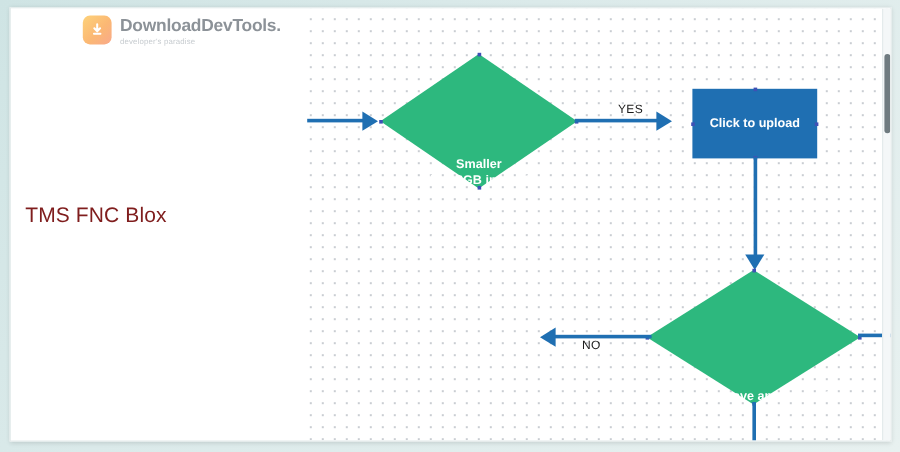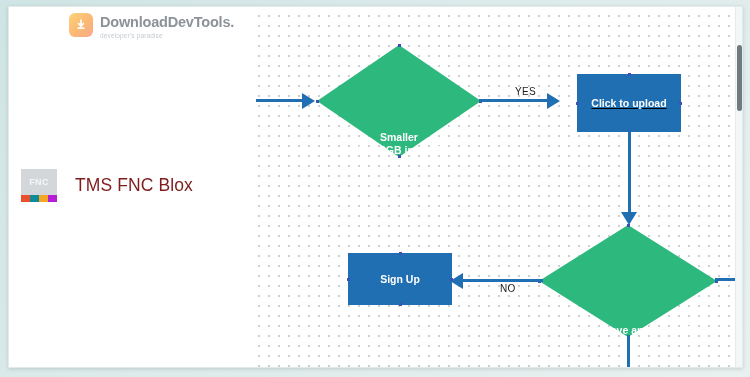--- a/index.html
+++ b/index.html
@@ -233,29 +233,20 @@
             <path d="M7 2.2 v5.4 M4.6 5.6 L7 8.1 L9.4 5.6 M4.3 10.2 h5.4" stroke="#ffffff" stroke-width="1.7" fill="none" stroke-linecap="round" stroke-linejoin="round"></path>
           </svg>
         </div>
         <div id="brand-text">
           <div id="brand-name">DownloadDevTools.</div>
           <div id="brand-tag">developer's paradise</div>
         </div>
       </div>
 
       <div id="product">
-        <div id="product-logo">
-          <div id="product-logo-top">FNC</div>
-          <div id="product-logo-bars">
-            <span style="background: rgb(232, 80, 46);"></span>
-            <span style="background: rgb(15, 138, 150);"></span>
-            <span style="background: rgb(245, 166, 35);"></span>
-            <span style="background: rgb(180, 31, 214);"></span>
-          </div>
-        </div>
         <div id="product-name">TMS FNC Blox</div>
       </div>
 
     </div>
 
     <div id="canvas">
 
       <div class="conn-h" style="left:5px; top:92px; width:48px;"></div>
       <div class="arrow-r" style="left:51px; top:85.5px;"></div>
 
@@ -266,21 +257,21 @@
         <div class="handle" style="left:81px; top:-1px;"></div>
         <div class="handle" style="left:81px; bottom:-1px;"></div>
         <div class="handle" style="left:-1px; top:55px;"></div>
         <div class="handle" style="right:-1px; top:55px;"></div>
       </div>
 
       <div class="conn-h" style="left:228px; top:92px; width:72px;"></div>
       <div class="arrow-r" style="left:296px; top:85.5px;"></div>
       <div class="edge-label" style="left:264px; top:79px;">YES</div>
 
-      <div class="rect" style="left:326px; top:67px; width:104px; height:58px; background:#1f6fb2;text-decoration:underline;">
+      <div class="rect" style="left:326px; top:67px; width:104px; height:58px; background:#1f6fb2;">
         <div class="shape-label" style="font-size:10.5px;">Click to upload</div>
         <div class="handle" style="left:51px; top:-1px;"></div>
         <div class="handle" style="left:51px; bottom:-1px;"></div>
         <div class="handle" style="left:-1px; top:28px;"></div>
         <div class="handle" style="right:-1px; top:28px;"></div>
       </div>
 
       <div class="conn-v" style="left:376.5px; top:124px; height:84px;"></div>
       <div class="arrow-d" style="left:370px; top:205px;"></div>
 
@@ -288,29 +279,22 @@
         <div class="dshape"></div>
         <div class="shape-label" style="font-size:10.5px; width:160px;">Already have an account?</div>
         <div class="handle" style="left:88px; top:-1px;"></div>
         <div class="handle" style="left:88px; bottom:-1px;"></div>
         <div class="handle" style="left:-1px; top:55px;"></div>
         <div class="handle" style="right:-1px; top:55px;"></div>
       </div>
 
       <div class="conn-h" style="left:210px; top:272px; width:82px;"></div>
       <div class="arrow-l" style="left:199px; top:265.5px;"></div>
-      <div class="edge-label" style="left:234px; top:276px;margin-left:15px;">NO</div>
-
-      <div class="rect" style="left:97px; top:246px; width:104px; height:52px; background:#1f6fb2;">
-        <div class="shape-label" style="font-size:10.5px;">Sign Up</div>
-        <div class="handle" style="left:51px; top:-1px;"></div>
-        <div class="handle" style="left:51px; bottom:-1px;"></div>
-        <div class="handle" style="left:-1px; top:25px;"></div>
-        <div class="handle" style="right:-1px; top:25px;"></div>
-      </div>
+      <div class="edge-label" style="left:234px; top:276px;">NO</div>
+
 
       <div class="conn-v" style="left:375.5px; top:328px; height:34px;"></div>
 
       <div class="conn-h" style="left:464px; top:271px; width:32px;"></div>
 
       <div id="scroll-track">
         <div id="scroll-thumb"></div>
       </div>
 
     </div>

